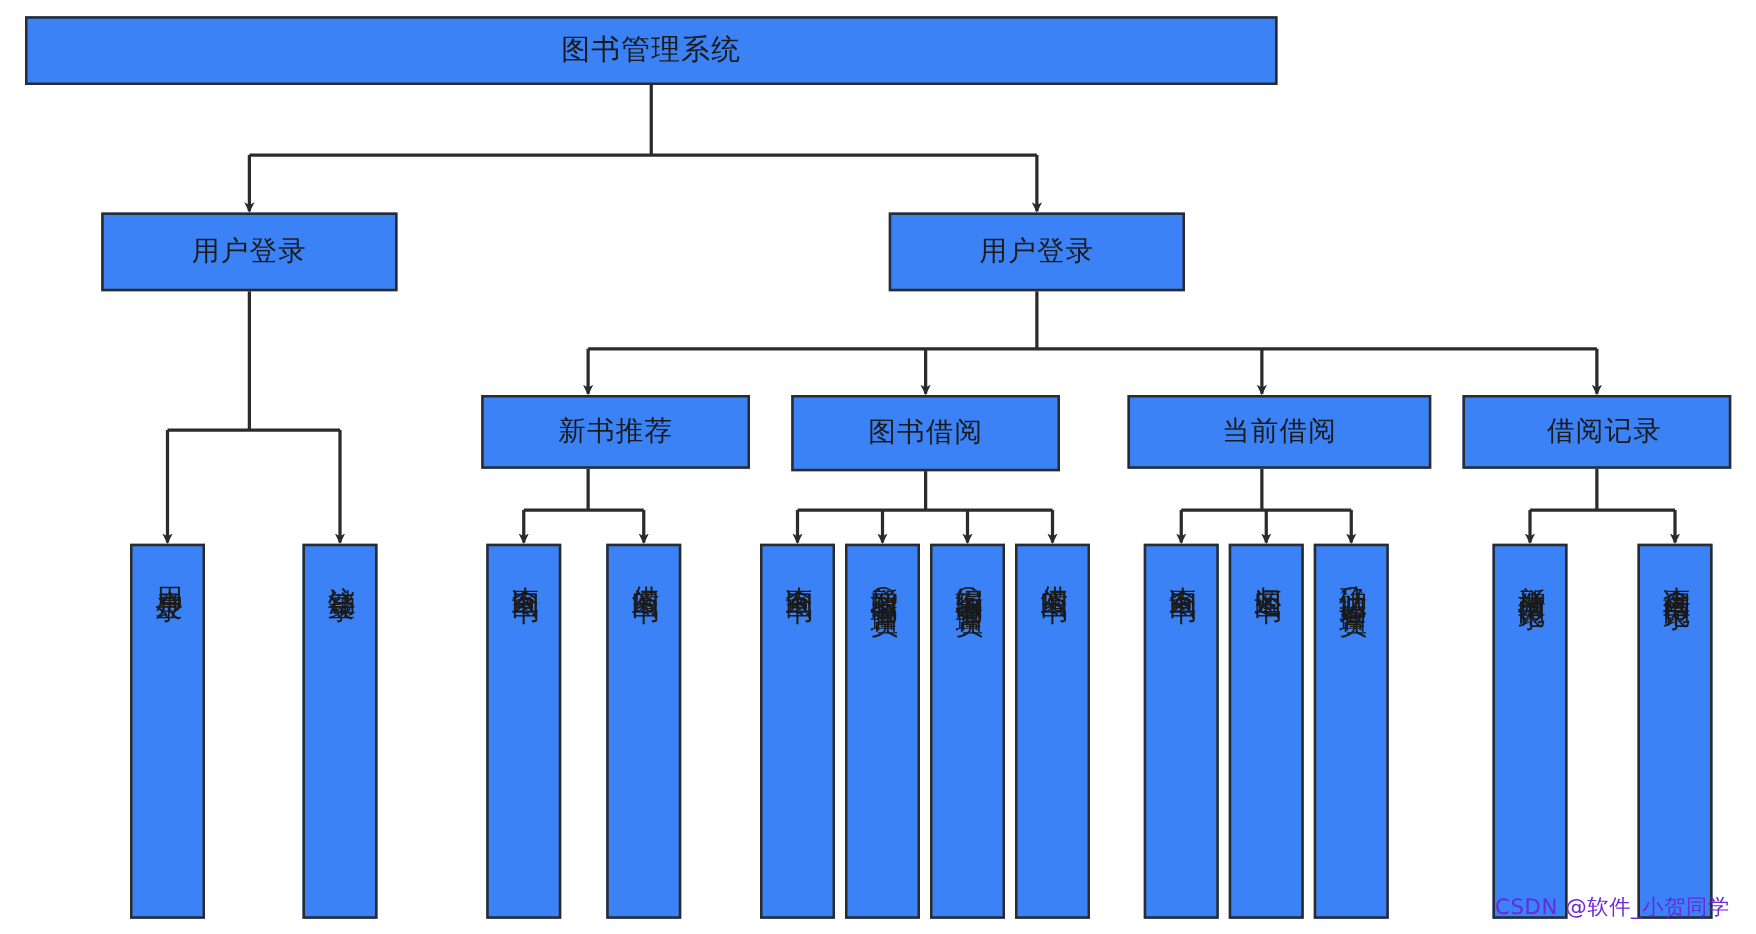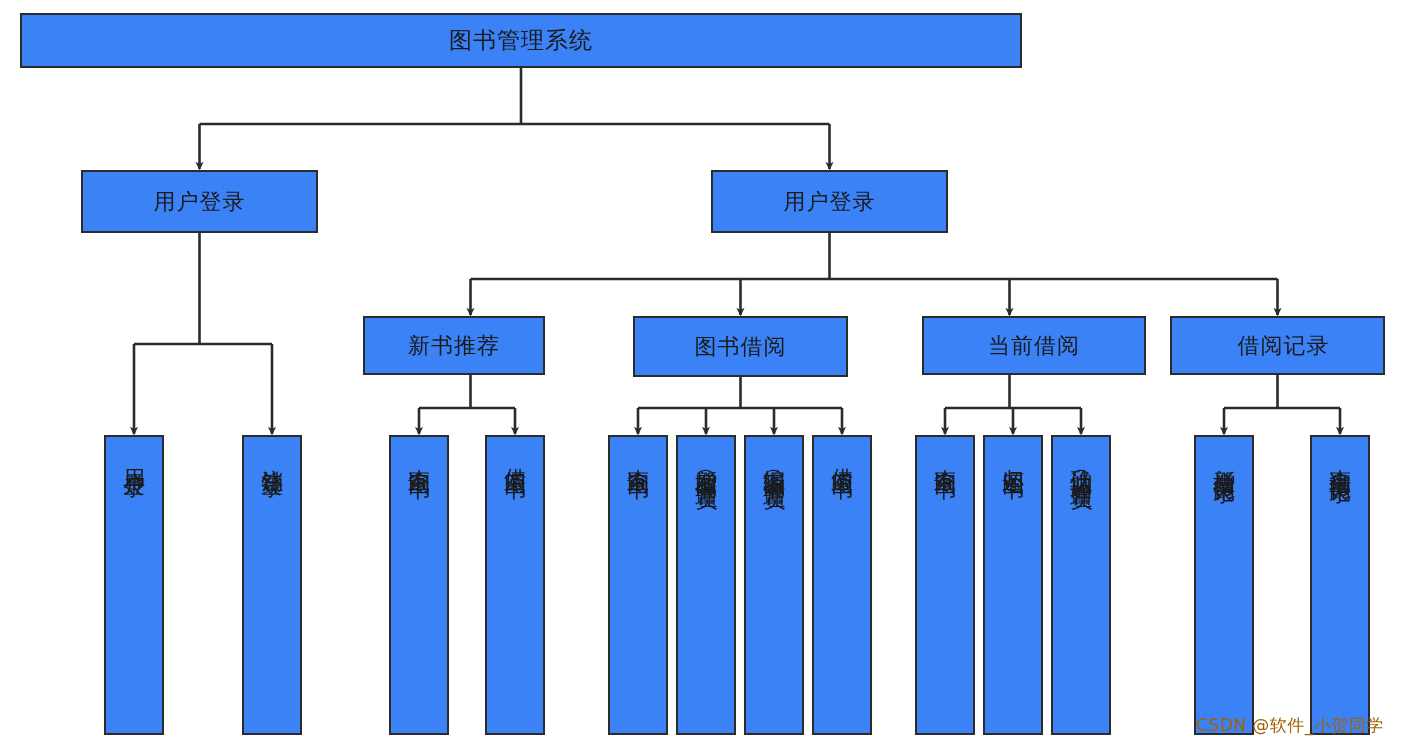--- a/index.html
+++ b/index.html
@@ -57,21 +57,21 @@
     writing-mode: vertical-rl;
     text-orientation: upright;
     font-size: 22px;
     line-height: 1.12;
     letter-spacing: 3px;
     text-align: left;
     white-space: nowrap;
   }
   .watermark {
     position: absolute;
-    color: #a16207;
+    color: #6d28d9;
     font-size: 17px;
     letter-spacing: 0.5px;
     white-space: nowrap;
     user-select: none;
   }
 </style>
 </head>
 <body>
 
 <div id="diagram-root">
@@ -122,27 +122,27 @@
   <div id="node-layer">
       <div class="node horiz root" style="left: 20px; top: 13px; width: 1002px; height: 55px;">
         <span class="node-label">图书管理系统</span>
       </div>
       <div class="node horiz" style="left: 81px; top: 170px; width: 237px; height: 63px;">
         <span class="node-label">用户登录</span>
       </div>
       <div class="node horiz" style="left: 711px; top: 170px; width: 237px; height: 63px;">
         <span class="node-label">用户登录</span>
       </div>
-      <div class="node horiz" style="left: 363px; top: 316px; width: 182px; height: 59px;">
+      <div class="node horiz" style="left: 385px; top: 316px; width: 215px; height: 59px;">
         <span class="node-label">新书推荐</span>
       </div>
       <div class="node horiz" style="left: 633px; top: 316px; width: 215px; height: 61px;">
         <span class="node-label">图书借阅</span>
       </div>
-      <div class="node horiz" style="left: 902px; top: 316px; width: 224px; height: 59px; margin-left: 20px;">
+      <div class="node horiz" style="left: 902px; top: 316px; width: 243px; height: 59px;">
         <span class="node-label">当前借阅</span>
       </div>
       <div class="node horiz" style="left: 1170px; top: 316px; width: 215px; height: 59px; padding-left: 12px;">
         <span class="node-label">借阅记录</span>
       </div>
       <div class="node vert" style="left: 104px; top: 435px; width: 60px; height: 300px;">
         <span class="node-label">用户登录</span>
       </div>
       <div class="node vert" style="left: 242px; top: 435px; width: 60px; height: 300px;">
         <span class="node-label">注销登录</span>

